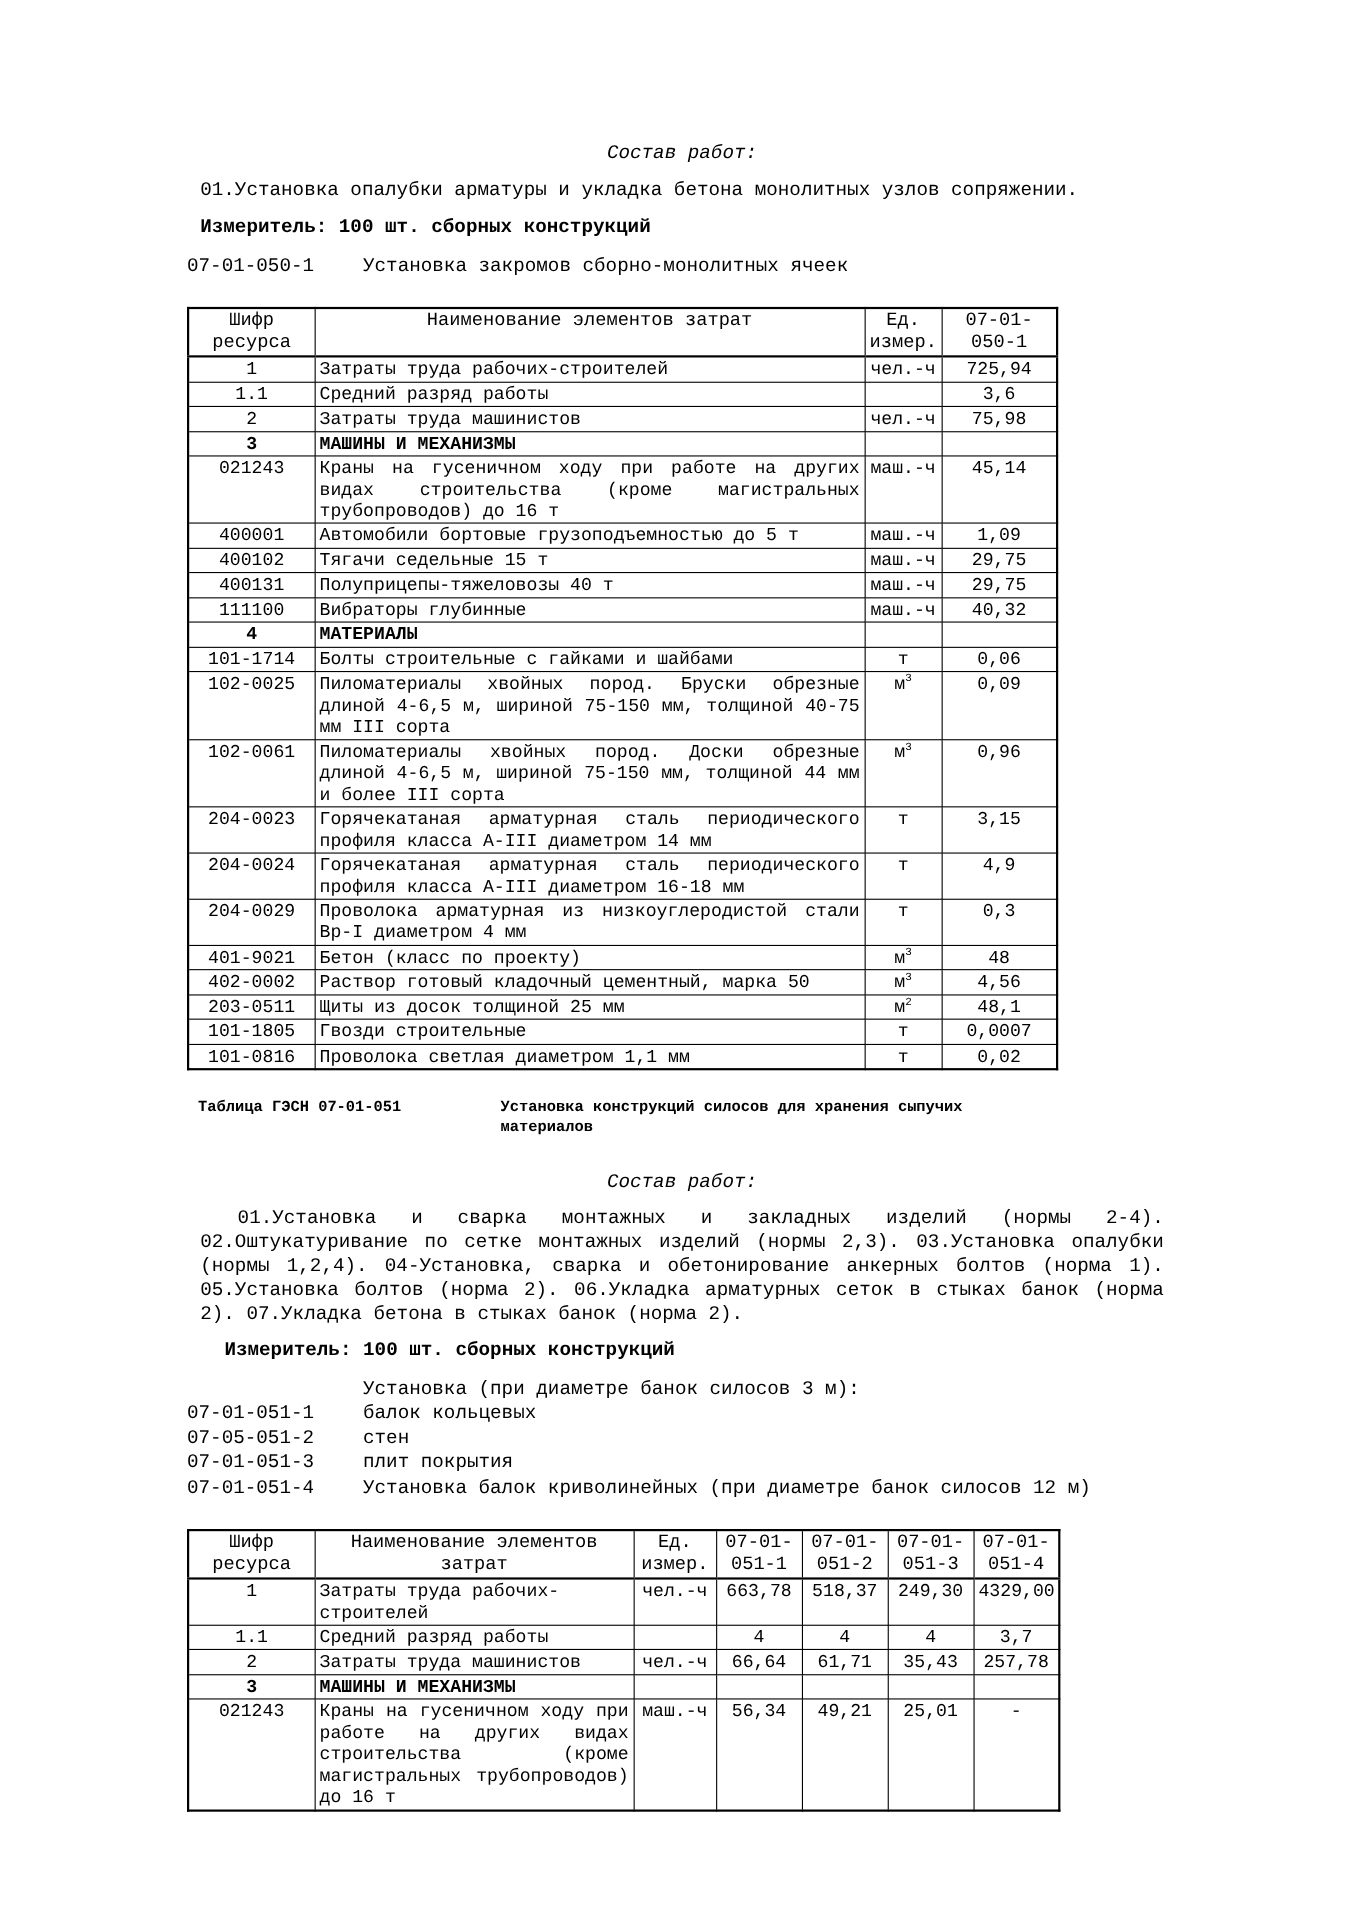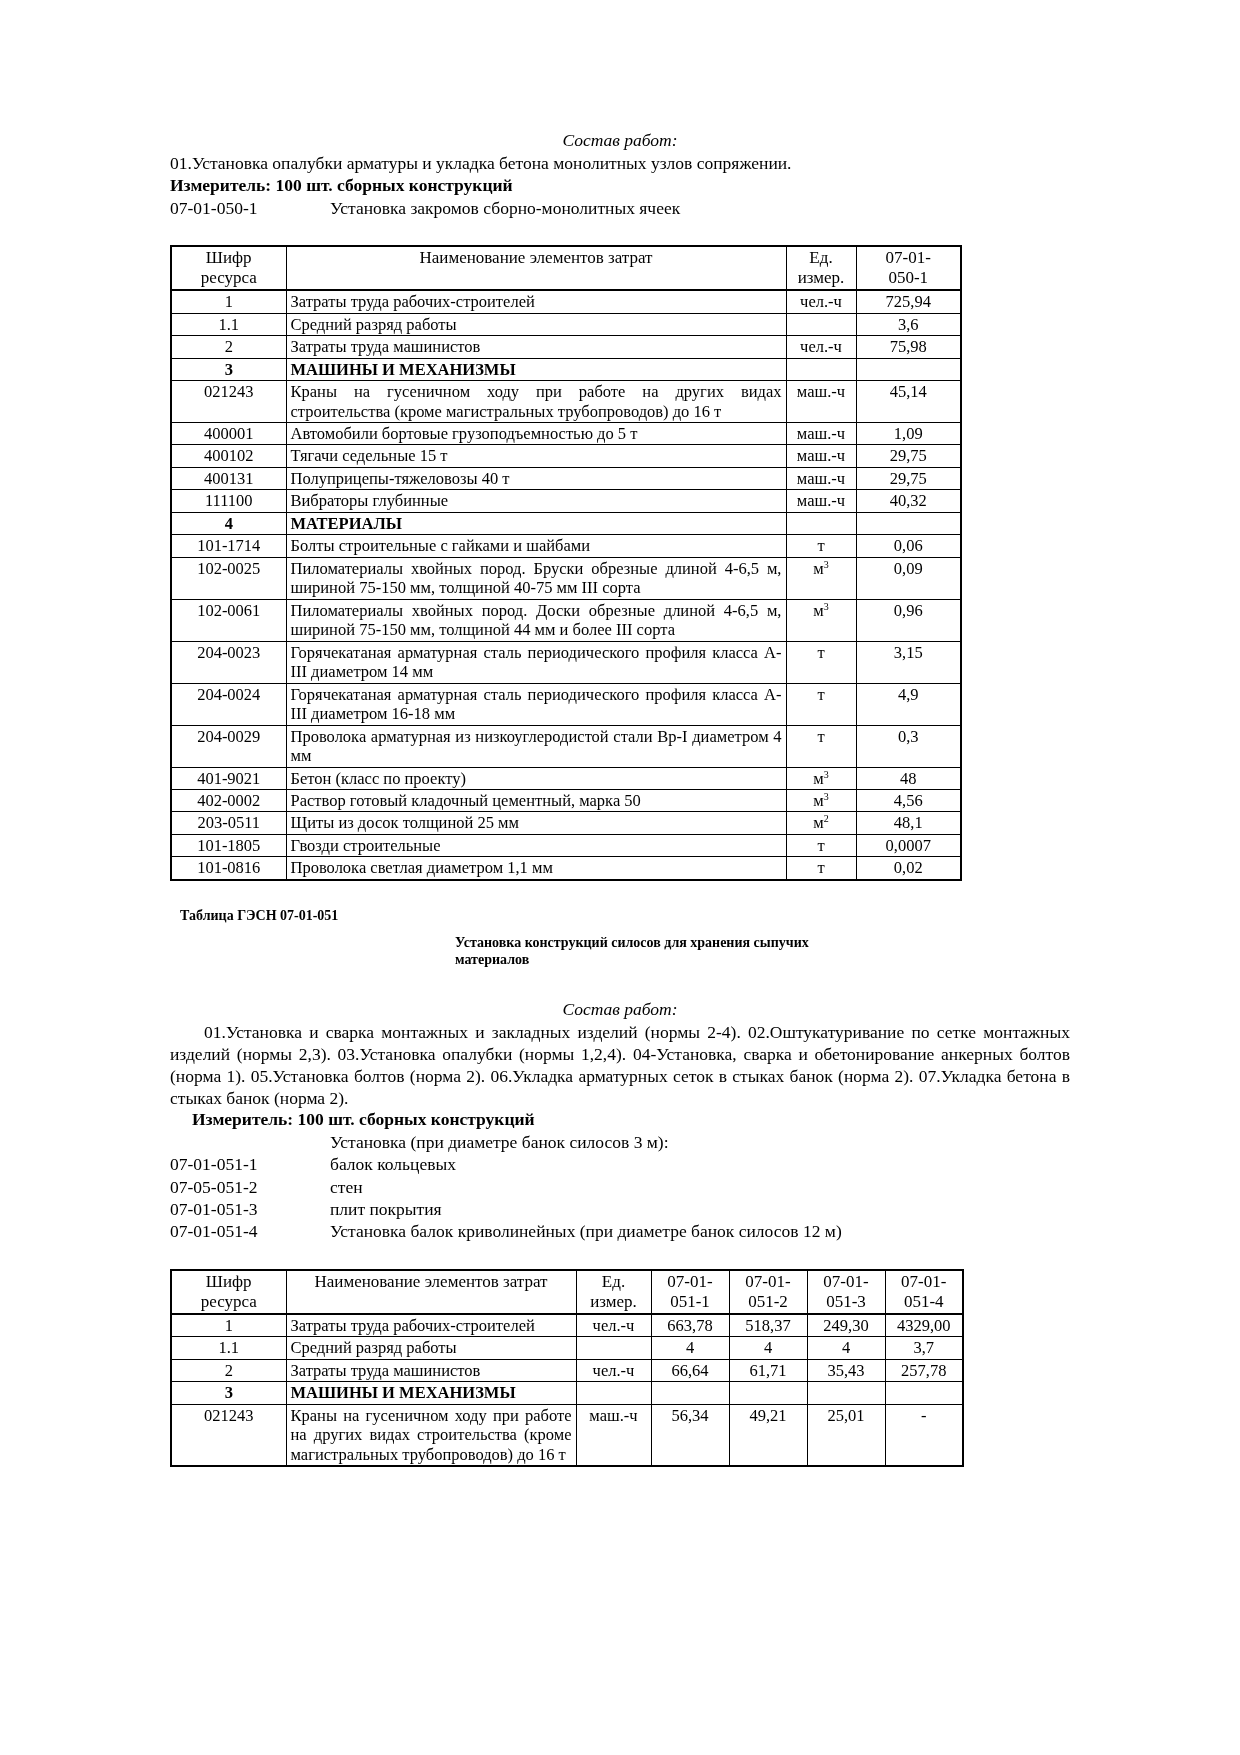--- a/index.html
+++ b/index.html
@@ -16,34 +16,35 @@
     width: 1240px;
     height: 1755px;
     margin: 0 auto;
     background: #ffffff;
     overflow: hidden;
     box-sizing: border-box;
     padding: 130px 170px 0 170px;
   }
   .content {
     width: 900px;
+    font-family: Liberation Mono, monospace;
   }
 
   
   .centered-italic {
     text-align: center;
     font-style: italic;
     font-size: 17.5px;
     line-height: 1.22;
     margin: 0 0 2px 0;
   }
   .para {
     font-size: 17.5px;
     line-height: 1.24;
-    margin: 0;
+    margin: 12px;
     text-align: left;
   }
   .para.justify {
     text-align: justify;
     text-justify: inter-word;
   }
   .para.indent {
     text-indent: 34px;
   }
   .bold {
@@ -77,21 +78,20 @@
     box-sizing: border-box;
   }
   .tbl-heading .title {
     flex: 1 1 auto;
     text-align: justify;
     text-justify: inter-word;
   }
   .tbl-heading .title span.l1 {
     display: block;
     text-align: justify;
-    margin-top: 27px;
   }
 
   
   table.gesn {
     border-collapse: collapse;
     width: 790px;
     table-layout: fixed;
     font-size: 16.5px;
     line-height: 1.18;
   }

